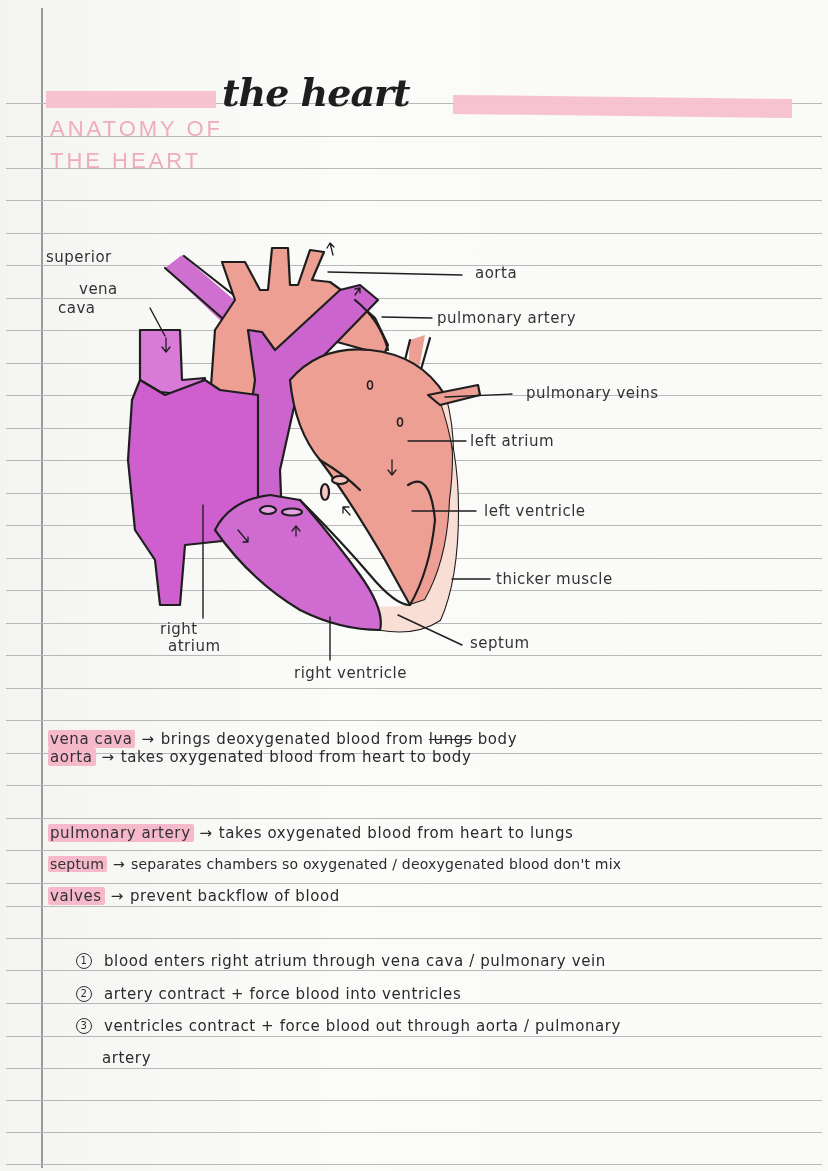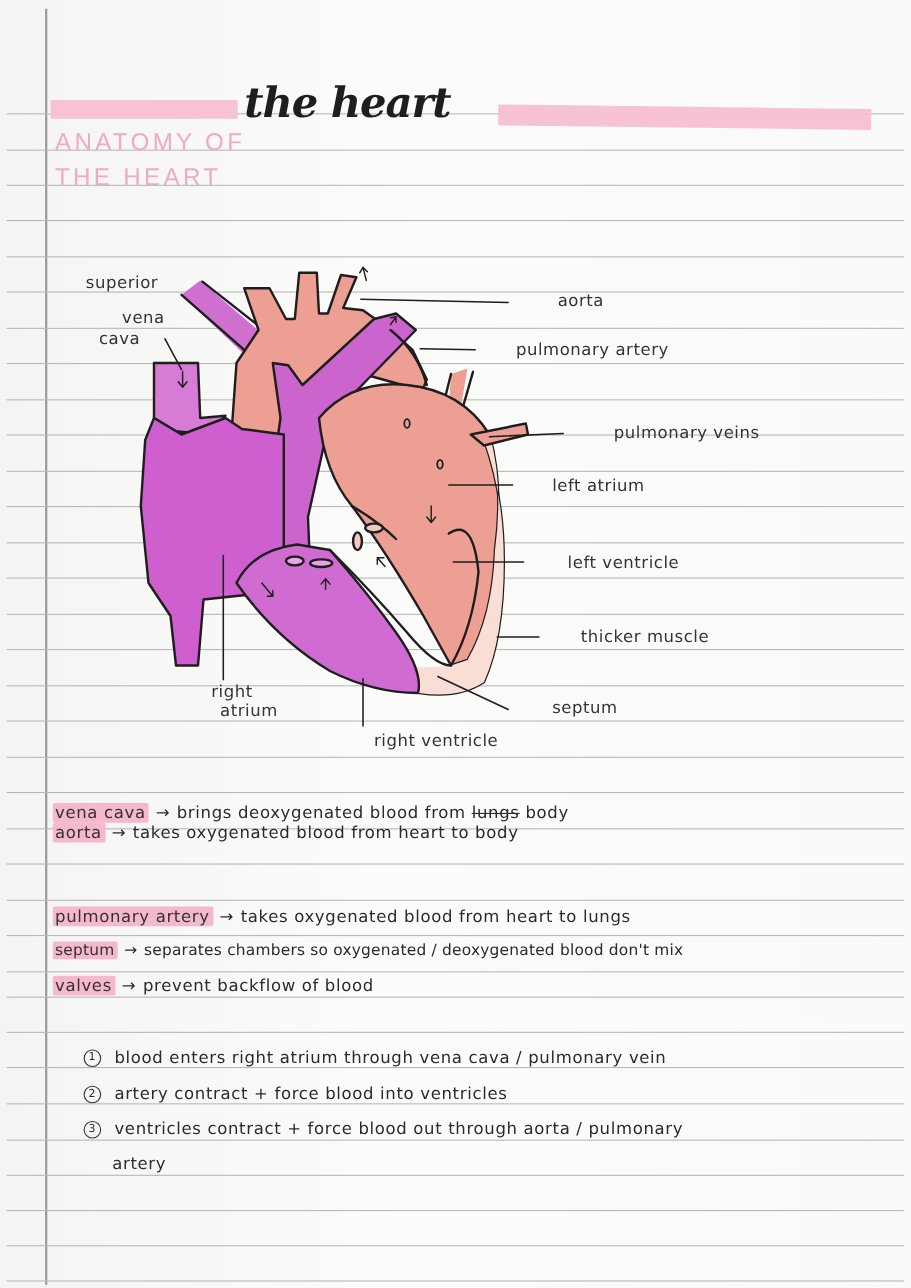--- a/index.html
+++ b/index.html
@@ -14,21 +14,21 @@
   .margin-line { position: absolute; left: 41px; top: 8px; width: 1.5px; height: 1160px; background: #9a9a9a; }
   .rule { position: absolute; left: 6px; width: 816px; height: 1px; background: #b8b8b8; }
 
   .title { position: absolute; left: 222px; top: 70px; font-family: "DejaVu Serif", serif;
     font-size: 38px; font-style: italic; font-weight: bold; color: #1e1e1e; letter-spacing: -1px; }
   .hl-bar { position: absolute; background: #f7bfd0; opacity: 0.95; }
   .subtitle { position: absolute; left: 50px; font-family: "Liberation Sans", sans-serif;
     font-size: 22px; letter-spacing: 3px; color: #efabbf; font-weight: normal; }
 
   .label { position: absolute; font-family: "DejaVu Sans", sans-serif; font-size: 15px; color: #333;
-    letter-spacing: 0.5px; white-space: nowrap; margin-left: 32px; }
+    letter-spacing: 0.5px; white-space: nowrap; }
 
   .def-row { position: absolute; left: 48px; font-size: 15px; letter-spacing: 0.6px; white-space: nowrap; color: #2a2a2a; }
   .term { background: #f6b8cb; padding: 0 3px 0 2px; border-radius: 2px; color: #333; }
   .arrow { margin: 0 6px; }
   .strike { text-decoration: line-through; }
 
   .step-row { position: absolute; left: 76px; font-size: 15px; letter-spacing: 0.6px; white-space: nowrap; color: #2a2a2a; }
   .step-num { display: inline-block; width: 14px; height: 14px; border: 1.2px solid #333; border-radius: 50%;
     font-size: 10px; line-height: 14px; text-align: center; margin-right: 12px; vertical-align: 2px; }
   .cont { position: absolute; left: 102px; font-size: 15px; letter-spacing: 0.6px; }
@@ -152,21 +152,21 @@
   <div class="label" style="left:58px;top:299px">cava</div>
   <div class="label" style="left:475px;top:264px">aorta</div>
   <div class="label" style="left:437px;top:309px">pulmonary artery</div>
   <div class="label" style="left:526px;top:384px">pulmonary veins</div>
   <div class="label" style="left:470px;top:432px">left atrium</div>
   <div class="label" style="left:484px;top:502px">left ventricle</div>
   <div class="label" style="left:496px;top:570px">thicker muscle</div>
   <div class="label" style="left:470px;top:634px">septum</div>
   <div class="label" style="left:160px;top:620px">right</div>
   <div class="label" style="left:168px;top:637px">atrium</div>
-  <div class="label" style="left:308px;top:664px">right ventricle</div>
+  <div class="label" style="left:294px;top:664px">right ventricle</div>
 
   <div class="def-row" style="top:730px">
     <span class="term">vena cava</span><span class="arrow">→</span><span>brings deoxygenated blood from </span><span class="strike">lungs</span><span> body</span>
   </div>
   <div class="def-row" style="top:748px">
     <span class="term">aorta</span><span class="arrow">→</span><span>takes oxygenated blood from heart to body</span>
   </div>
   <div class="def-row" style="top:824px">
     <span class="term">pulmonary artery</span><span class="arrow">→</span><span>takes oxygenated blood  from heart to lungs</span>
   </div>

